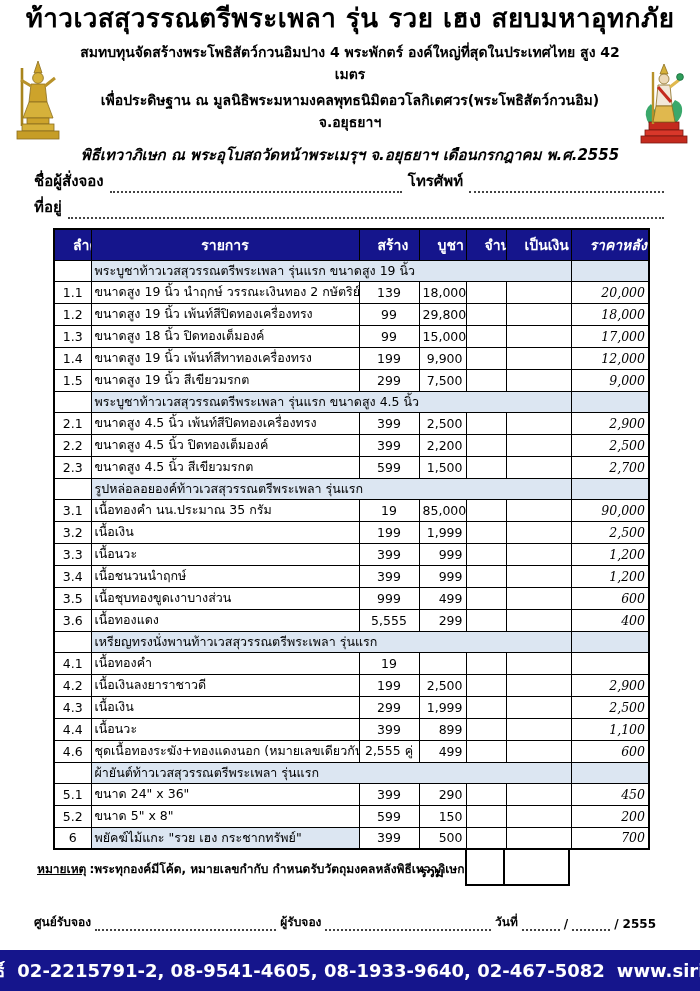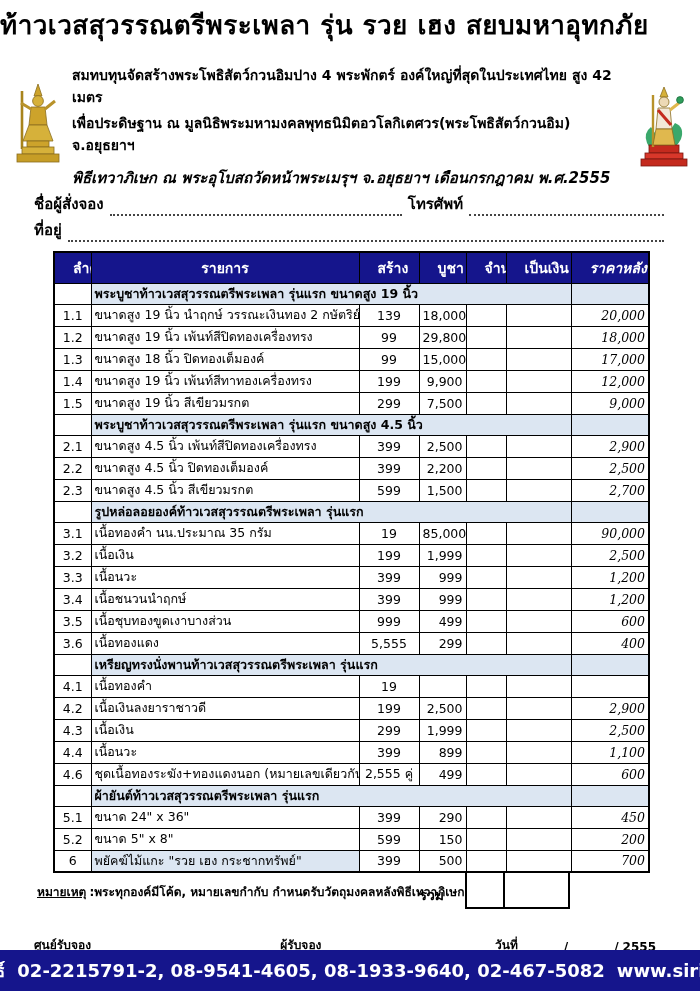--- a/index.html
+++ b/index.html
@@ -5,23 +5,23 @@
   * { box-sizing: border-box; }
   html,body { margin:0; padding:0; }
   body {
     width:700px; height:991px; background:#ffffff; color:#000;
     font-family:"DejaVu Sans","Liberation Sans",sans-serif;
     position:relative; overflow:hidden;
   }
   .page { width:700px; height:991px; position:relative; }
 
   
-  .hdr { padding-top:7px; }
+  .hdr { text-align:center; }
   .title { font-size:26px; font-weight:bold; margin:0; line-height:36px; letter-spacing:0.5px; }
-  .hdr-row { display:flex; align-items:center; margin-top:17px; }
+  .hdr-row { display:flex; align-items:center; margin-top:1px; }
   .statue-wrap { width:72px; display:flex; justify-content:center; align-items:flex-start; }
   .hdr-center { flex:1; }
   .sub { font-size:14px; font-weight:bold; margin:4px 0 0; line-height:22px; }
   .ceremony { font-size:15px; font-weight:bold; font-style:italic; margin:10px 0 0; }
 
   
   .fline { display:flex; align-items:flex-end; margin:0 36px 0 34px; font-size:15px; font-weight:bold; height:26px; }
   .fline .lbl { white-space:nowrap; padding-right:6px; }
   .fline .lbl2 { white-space:nowrap; padding:0 6px; }
   .dots { border-bottom:2px dotted #444; height:15px; }
@@ -29,21 +29,21 @@
   .dsmall { width:38px; } 
 
   
   table.order { border-collapse:collapse; table-layout:fixed; width:595px; margin:9px 0 0 53px; border:2px solid #000; }
   table.order th, table.order td { border:1px solid #000; overflow:hidden; white-space:nowrap; }
   table.order th {
     background:#15158c; color:#fff; font-size:14px; font-weight:bold; height:31px; padding:0 18px;
   }
   th.it { font-style:italic; font-weight:bold; }
   table.order td { height:22px; font-size:12.5px; padding:0 3px; }
-  tr.sec td { background:#dce6f2; font-weight:bold; height:19px; font-size:12.5px; }
+  tr.sec td { background:#dce6f2; font-weight:normal; height:19px; font-size:12.5px; }
   tr.sec td.c0 { background:#ffffff; }
   td.c0 { text-align:center; }
   td.c1 { text-align:left; padding-left:5px; }
   td.c2 { text-align:center;margin-left:47px; }
   td.c3 { text-align:right; padding-right:5px; }
   td.c6 { text-align:right; padding-right:13px; font-family:"DejaVu Serif","Liberation Serif",serif; font-style:italic; font-size:13px; }
   td.hl { background:#dce6f2; }
 
   
   .total-area { position:relative; height:46px; margin-left:35px; }

